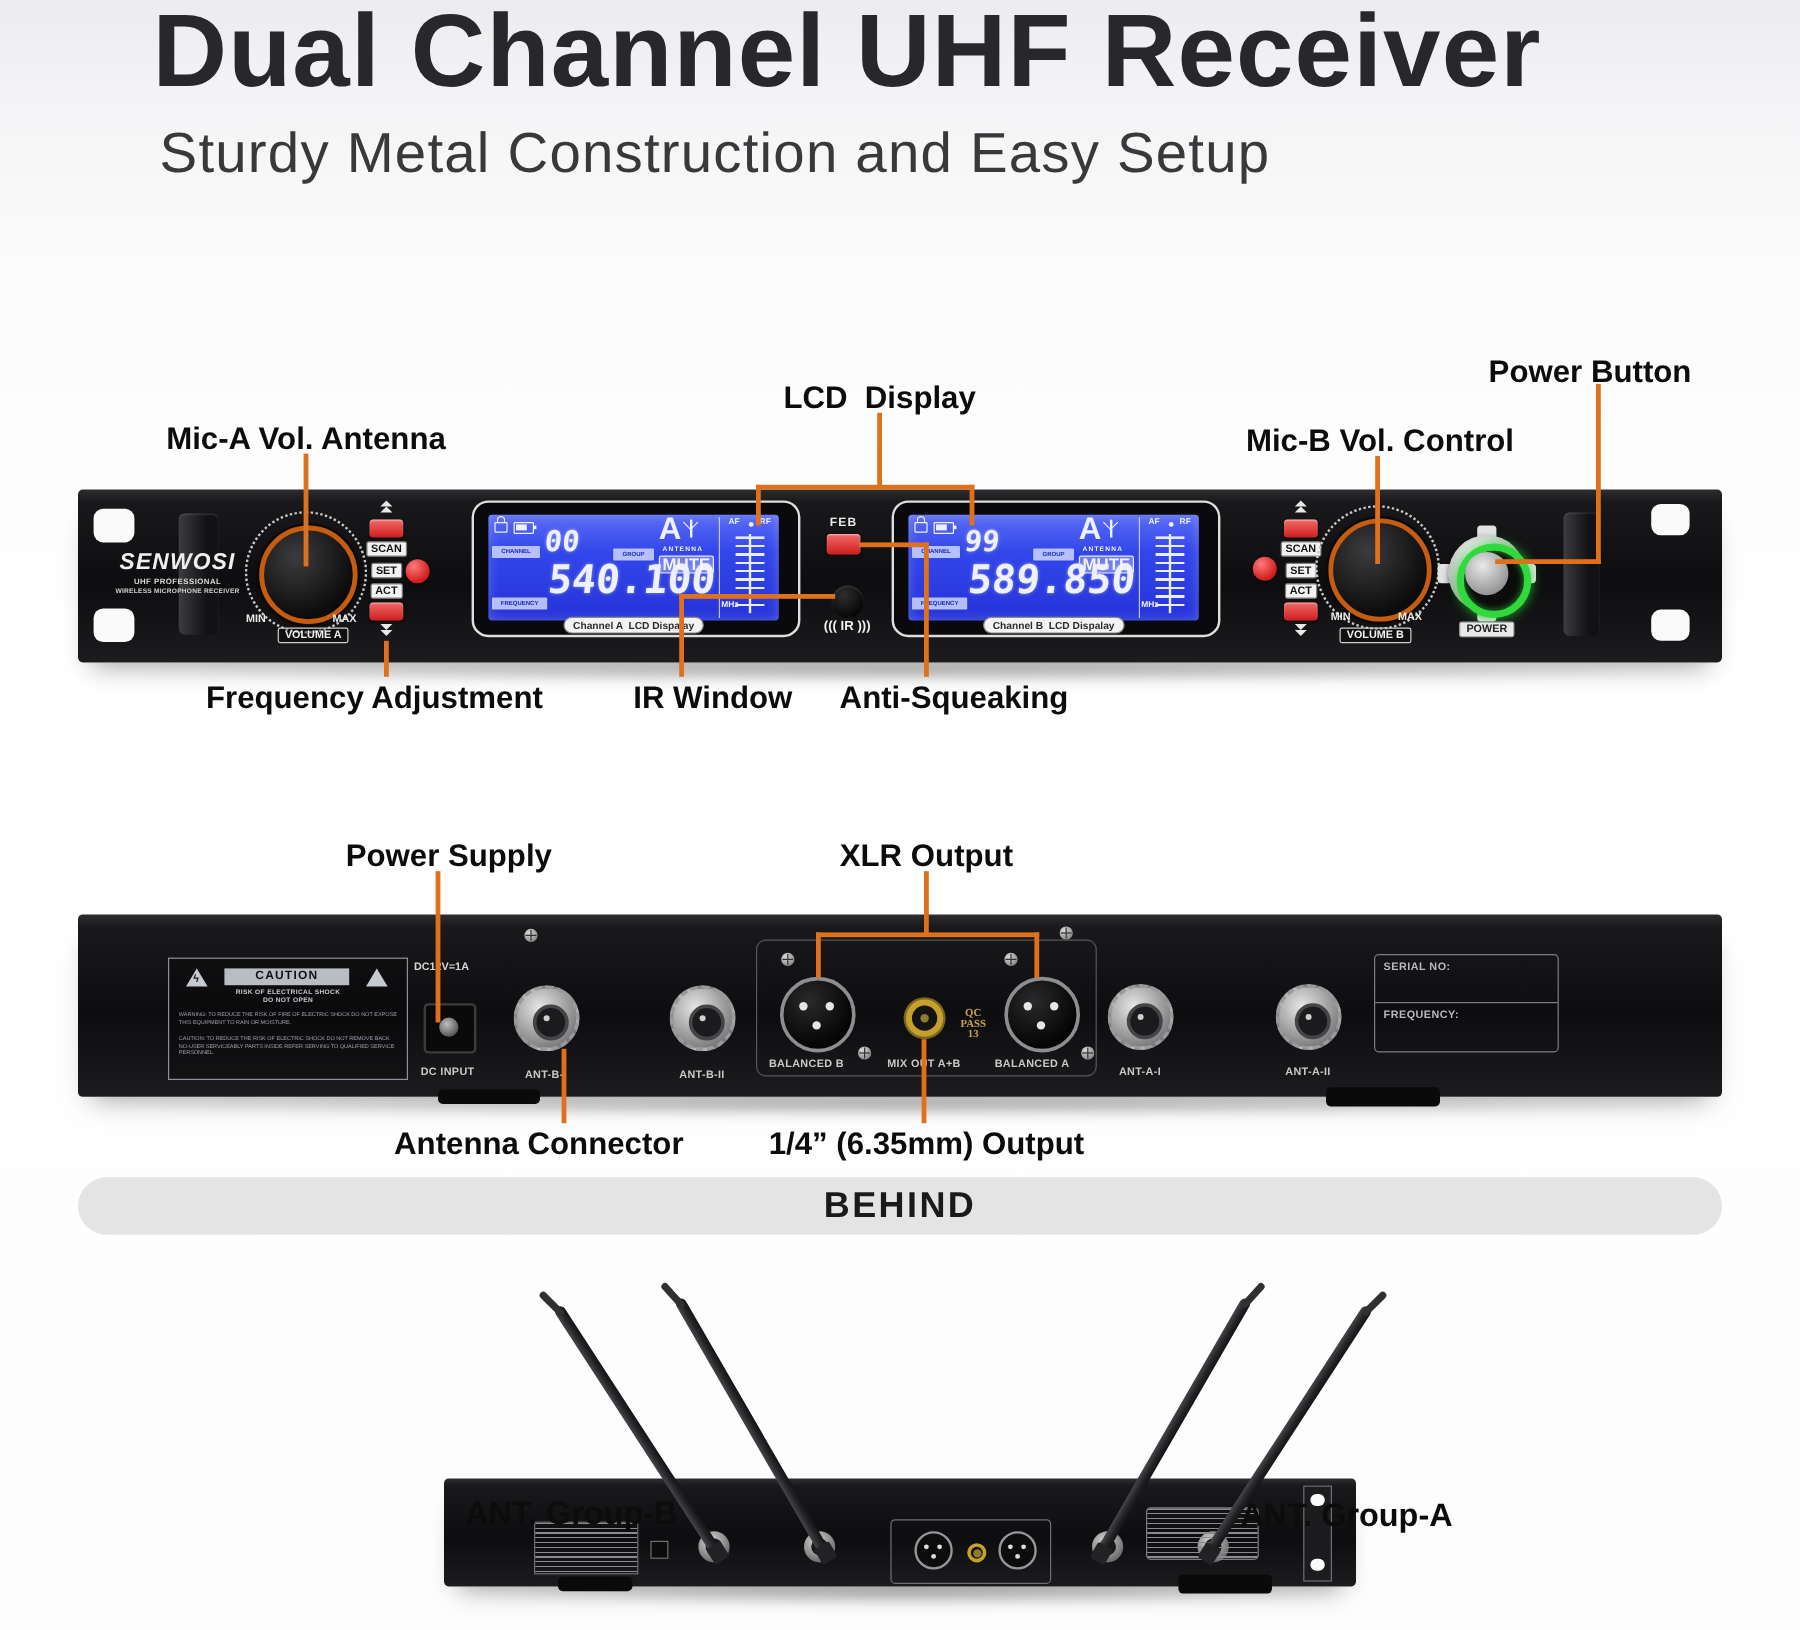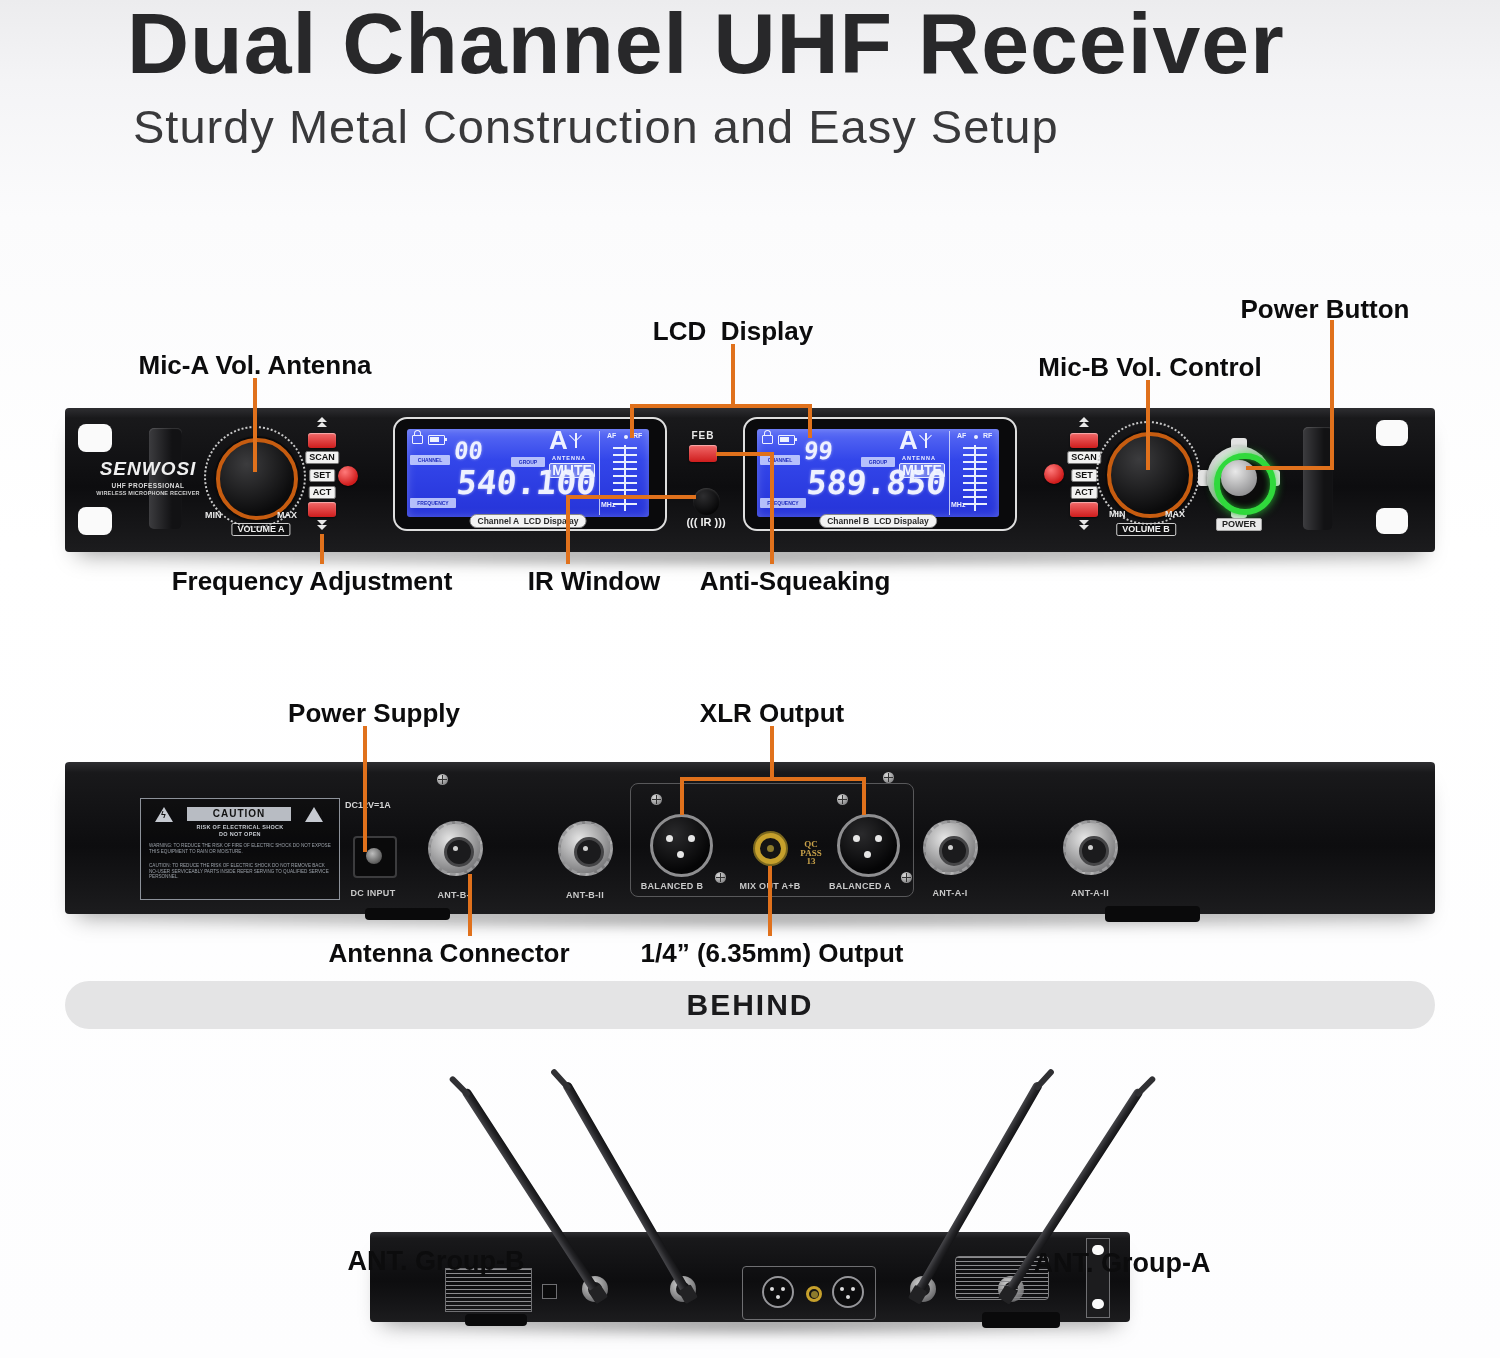--- a/index.html
+++ b/index.html
@@ -324,28 +324,32 @@
         <i style="left:35px;top:18px;"></i>
         <i style="left:24px;top:34px;"></i>
     </div>
     <div class="btxt" style="left:795px;top:119px;">BALANCED A</div>
 
     <div class="bnc" style="left:858px;top:58px;width:55px;height:55px;"></div>
     <div class="btxt" style="left:885px;top:126px;">ANT-A-I</div>
     <div class="bnc" style="left:998px;top:58px;width:55px;height:55px;"></div>
     <div class="btxt" style="left:1025px;top:126px;">ANT-A-II</div>
 
+    <div class="sbox" style="left:1080px;top:33px;width:152px;height:80px;">
+      <div class="cell" style="top:0;height:39px;">SERIAL NO:</div>
+      <div class="cell b" style="top:39px;height:40px;">FREQUENCY:</div>
+    </div>
 
     <div class="foot" style="left:300px;top:146px;width:85px;height:12px;"></div>
     <div class="foot" style="left:1040px;top:144px;width:95px;height:16px;"></div>
   </div>
 
   <div class="pill" style="top:981px;">BEHIND</div>
 
-  <div class="lbl sm" style="left:436px;top:1246px;">ANT. Group-B</div>
+  <div class="lbl sm" style="left:476px;top:1246px;">ANT. Group-B</div>
   <div class="lbl sm" style="left:1122px;top:1248px;">ANT. Group-A</div>
 
   <div class="devshadow" style="left:385px;top:1316px;width:740px;height:22px;"></div>
 
   <div class="antenna ant-b" style="left:593px;top:1050px;transform:rotate(-33deg);"></div>
   <div class="antenna ant-b" style="left:683px;top:1050px;transform:rotate(-30deg);"></div>
   <div class="antenna ant-a" style="left:913px;top:1050px;transform:rotate(30deg);"></div>
   <div class="antenna ant-a" style="left:1003px;top:1050px;transform:rotate(33deg);"></div>
 
   <div class="dev" style="left:370px;top:1232px;width:760px;height:90px;z-index:2;">

